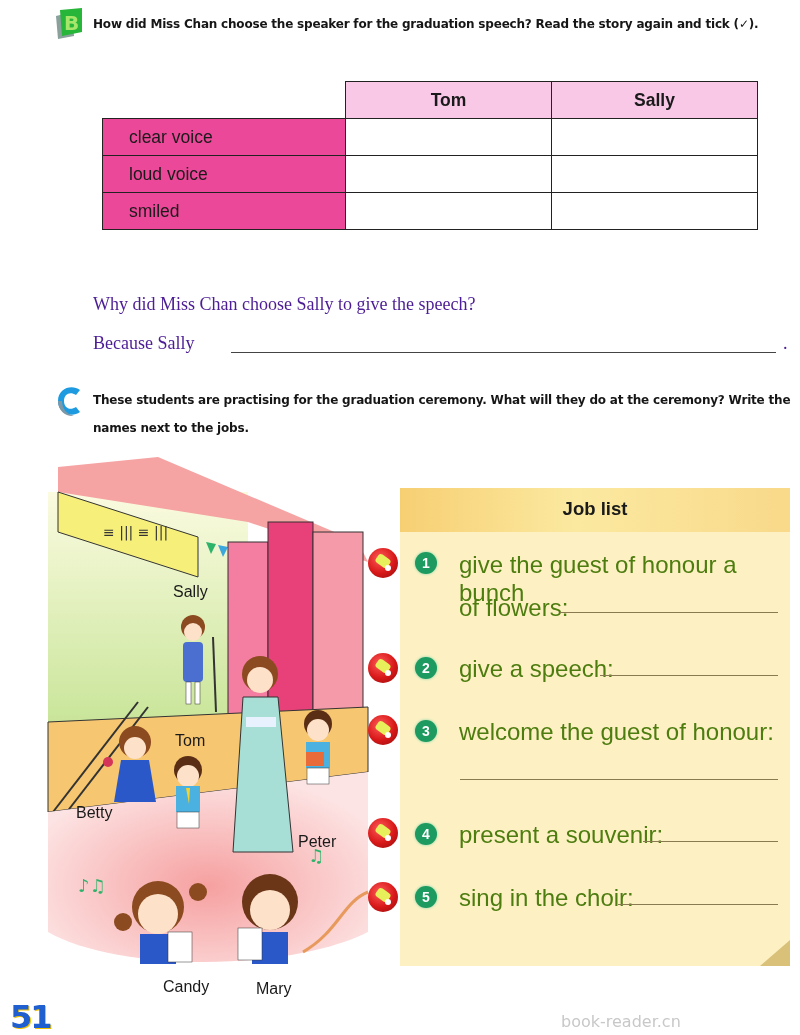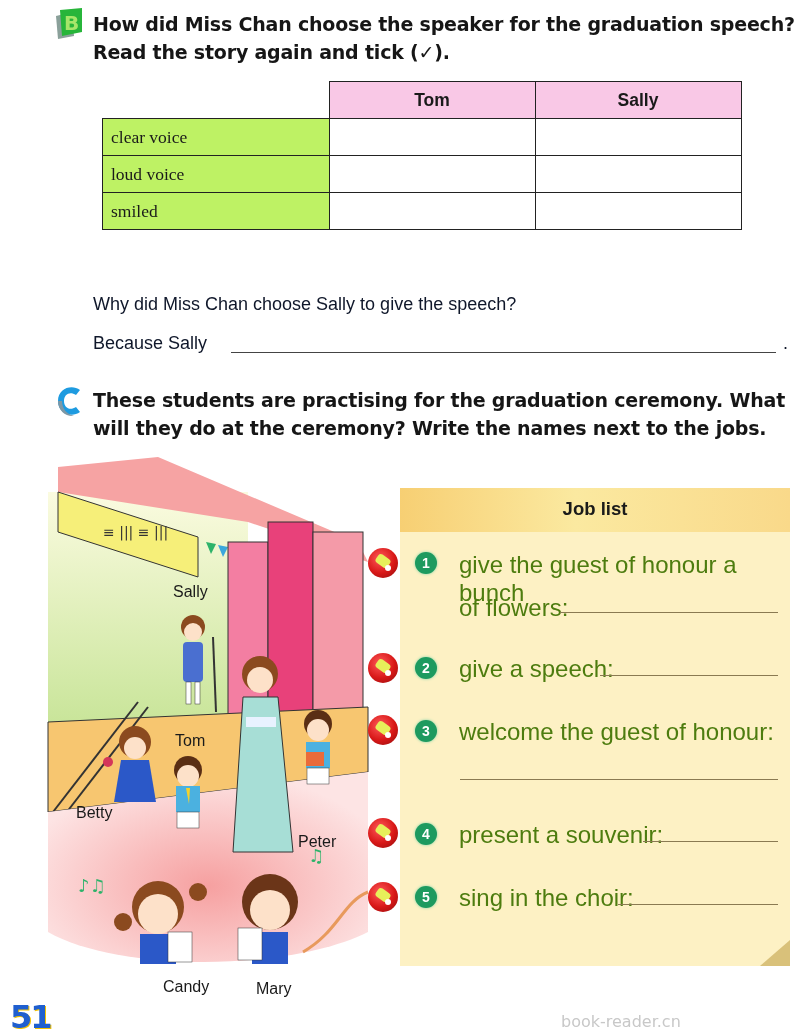--- a/index.html
+++ b/index.html
@@ -4,33 +4,33 @@
 <style>
   html, body { margin:0; padding:0; }
   body { width:800px; height:1035px; background:#ffffff; position:relative; overflow:hidden;
          font-family:"DejaVu Sans", sans-serif; color:#1a1a1a; }
   .abs { position:absolute; }
 
   
   .badge-b { left:52px; top:6px; width:34px; height:34px; }
   .badge-c { left:54px; top:384px; width:30px; height:34px; }
 
-  .instr { font-family:"DejaVu Sans", sans-serif; font-weight:bold; font-size:19px; line-height:28px; color:#161616; letter-spacing:-0.2px; }
+  .instr { font-family:"DejaVu Sans", sans-serif; font-weight:bold; font-size:12px; line-height:28px; color:#161616; letter-spacing:-0.2px; }
   .instr-b { left:93px; top:10px; width:705px; }
   .instr-c { left:93px; top:386px; width:705px; }
 
   
   table.tick { position:absolute; left:102px; top:81px; border-collapse:collapse; font-family:"Liberation Sans", sans-serif; font-size:17.5px; }
   table.tick td, table.tick th { border:1.5px solid #222; height:36px; padding:0; }
   table.tick th { background:#f9c8e6; font-weight:bold; text-align:center; width:205px; }
   table.tick th.blank { background:#fff; border:none; border-right:1.5px solid #222; border-bottom:1.5px solid #222; width:226px; }
-  table.tick td.label { background:#bef264; padding-left:8px; text-align:left; width:216px;font-family:Liberation Serif, serif; }
+  table.tick td.label { background:#ec4899; padding-left:26px; text-align:left; width:216px; }
   table.tick td.cell { background:#fff; }
 
-  .q-text { font-family:Liberation Sans, sans-serif; font-size:18px; color:#0f172a; }
+  .q-text { font-family:Liberation Serif, serif; font-size:18px; color:#4c1d95; }
   .answer-line { border-bottom:1.3px solid #444; }
 
   
   .illus { left:38px; top:452px; width:345px; height:530px; }
   .char-label { font-family:"Liberation Sans", sans-serif; font-size:16px; color:#1a1a1a; }
 
   
   .joblist { left:400px; top:488px; width:390px; height:478px; background:#fdf1c4; }
   .joblist-head { left:400px; top:488px; width:390px; height:44px; background:linear-gradient(90deg,#f7cf73 0%,#fbe9a0 45%,#f9d98a 100%); }
   .joblist-title { left:400px; top:498px; width:390px; text-align:center; font-family:"Liberation Sans", sans-serif; font-weight:bold; font-size:18.5px; }

